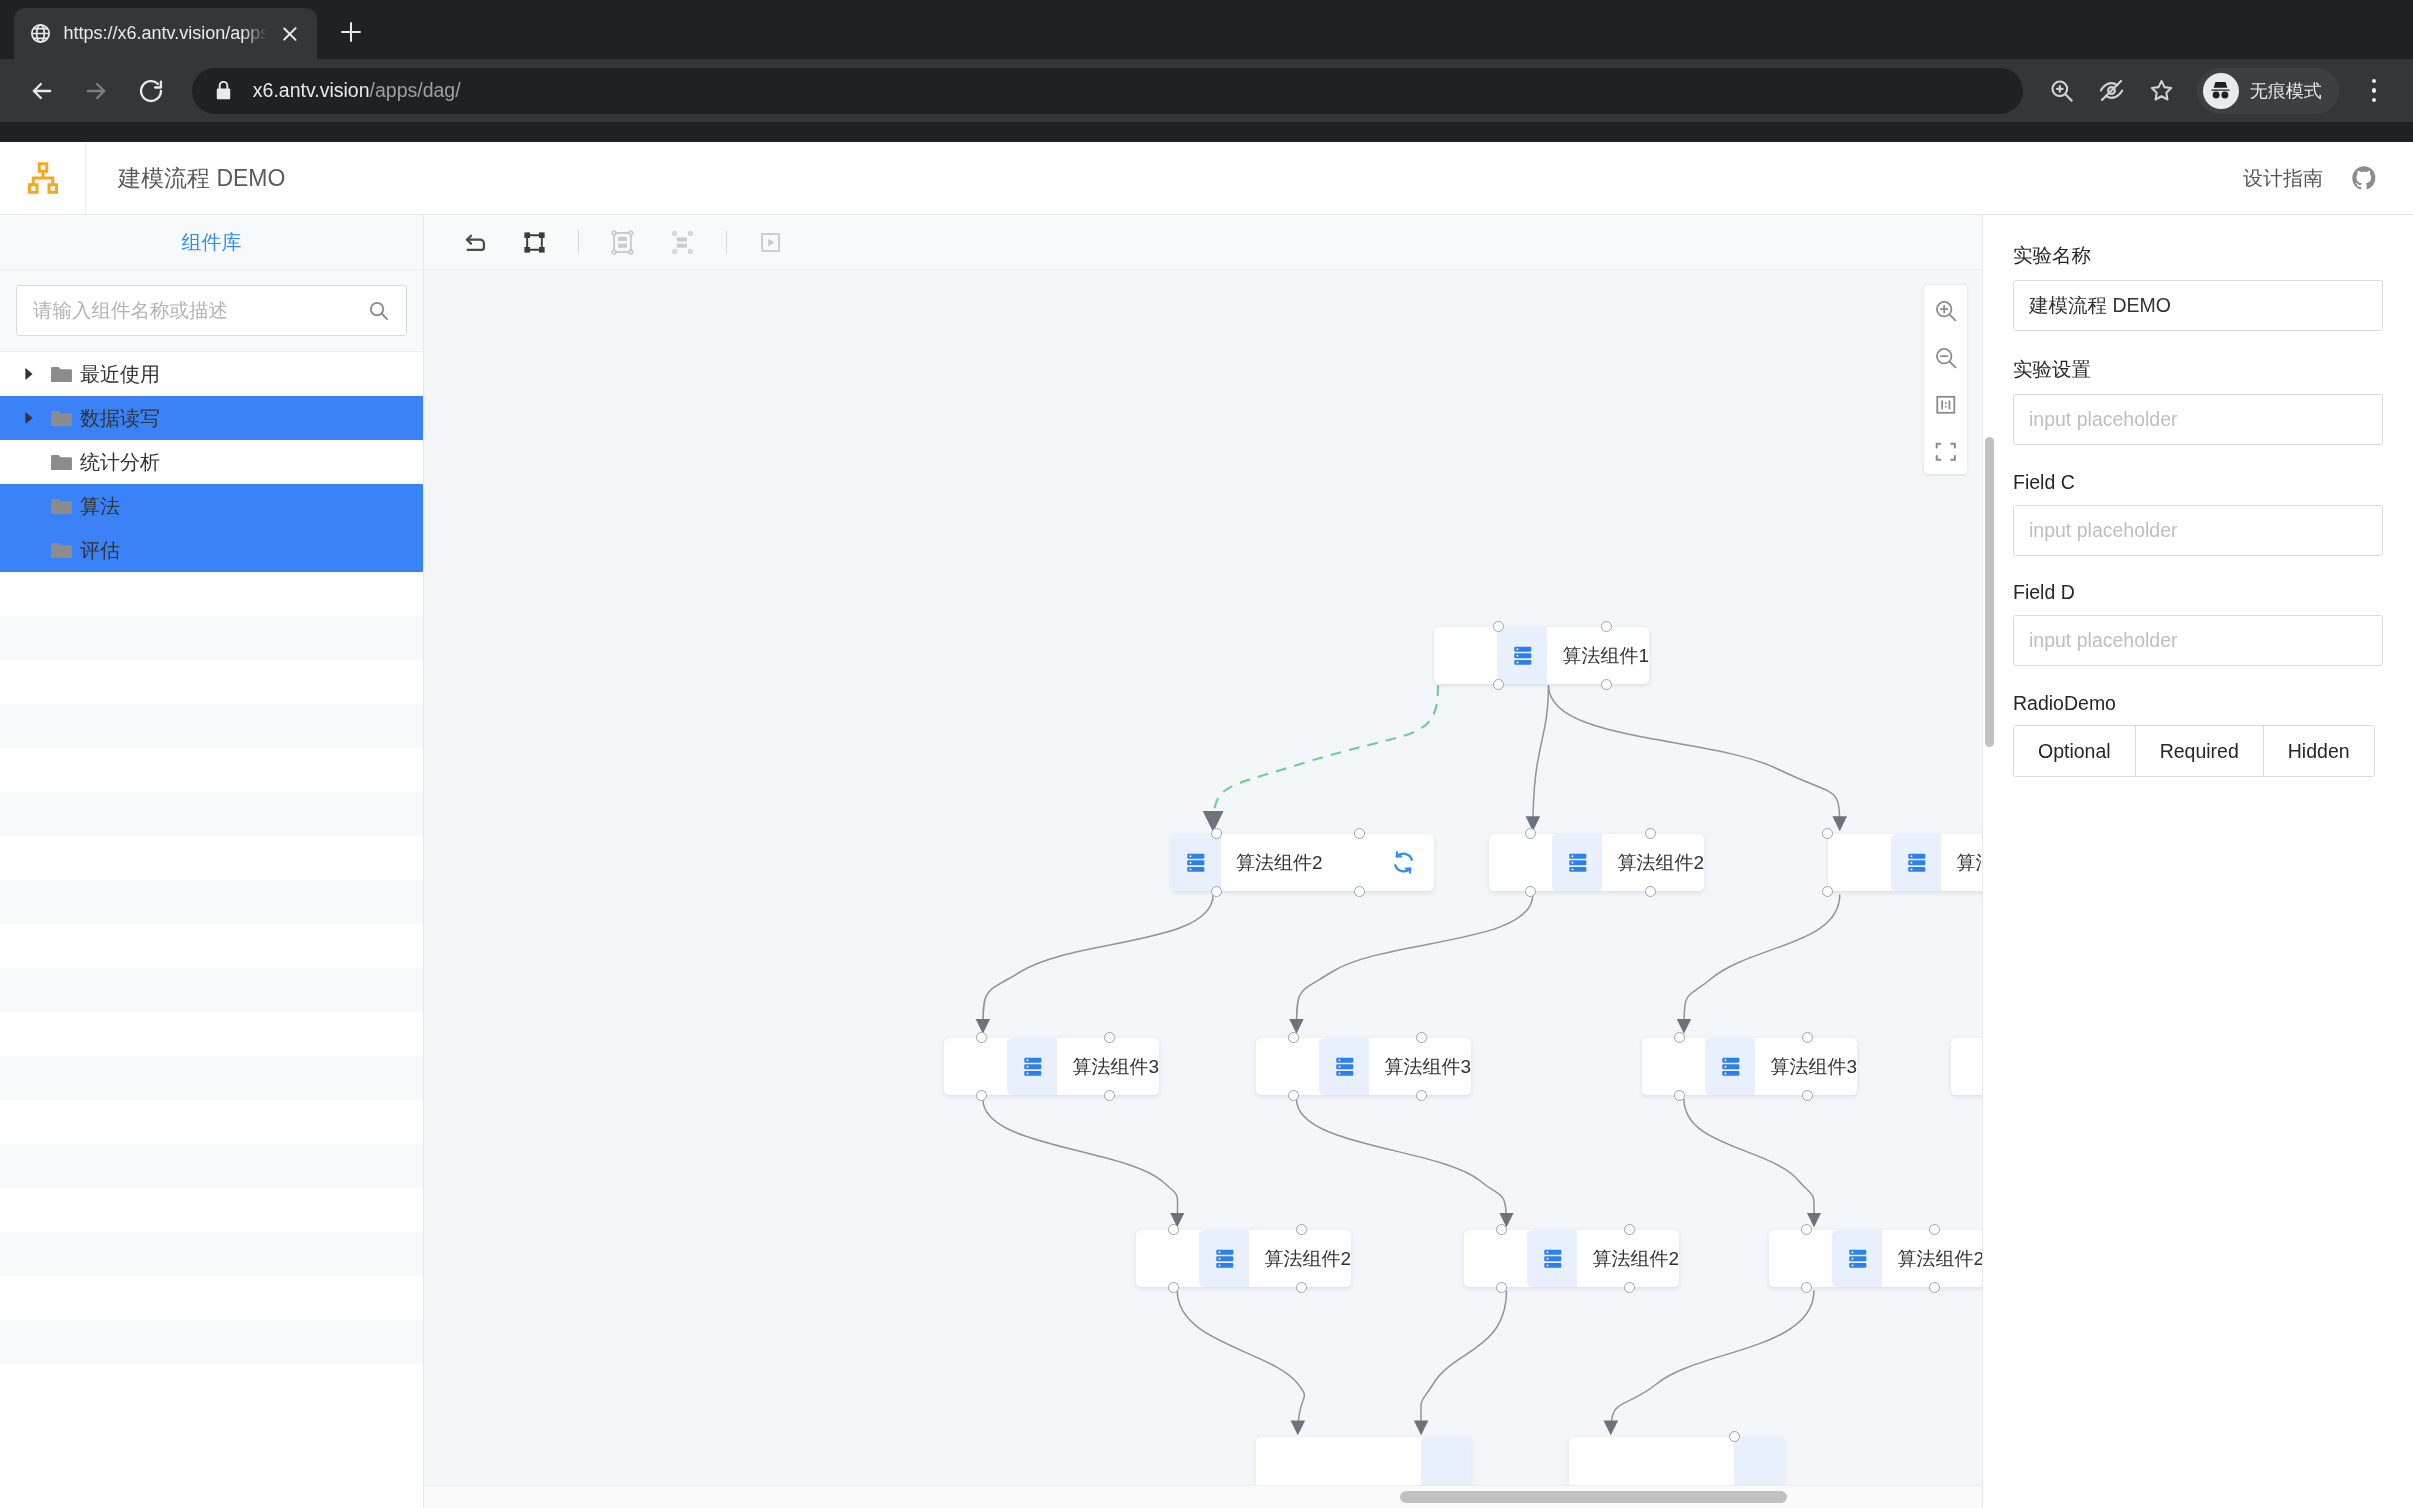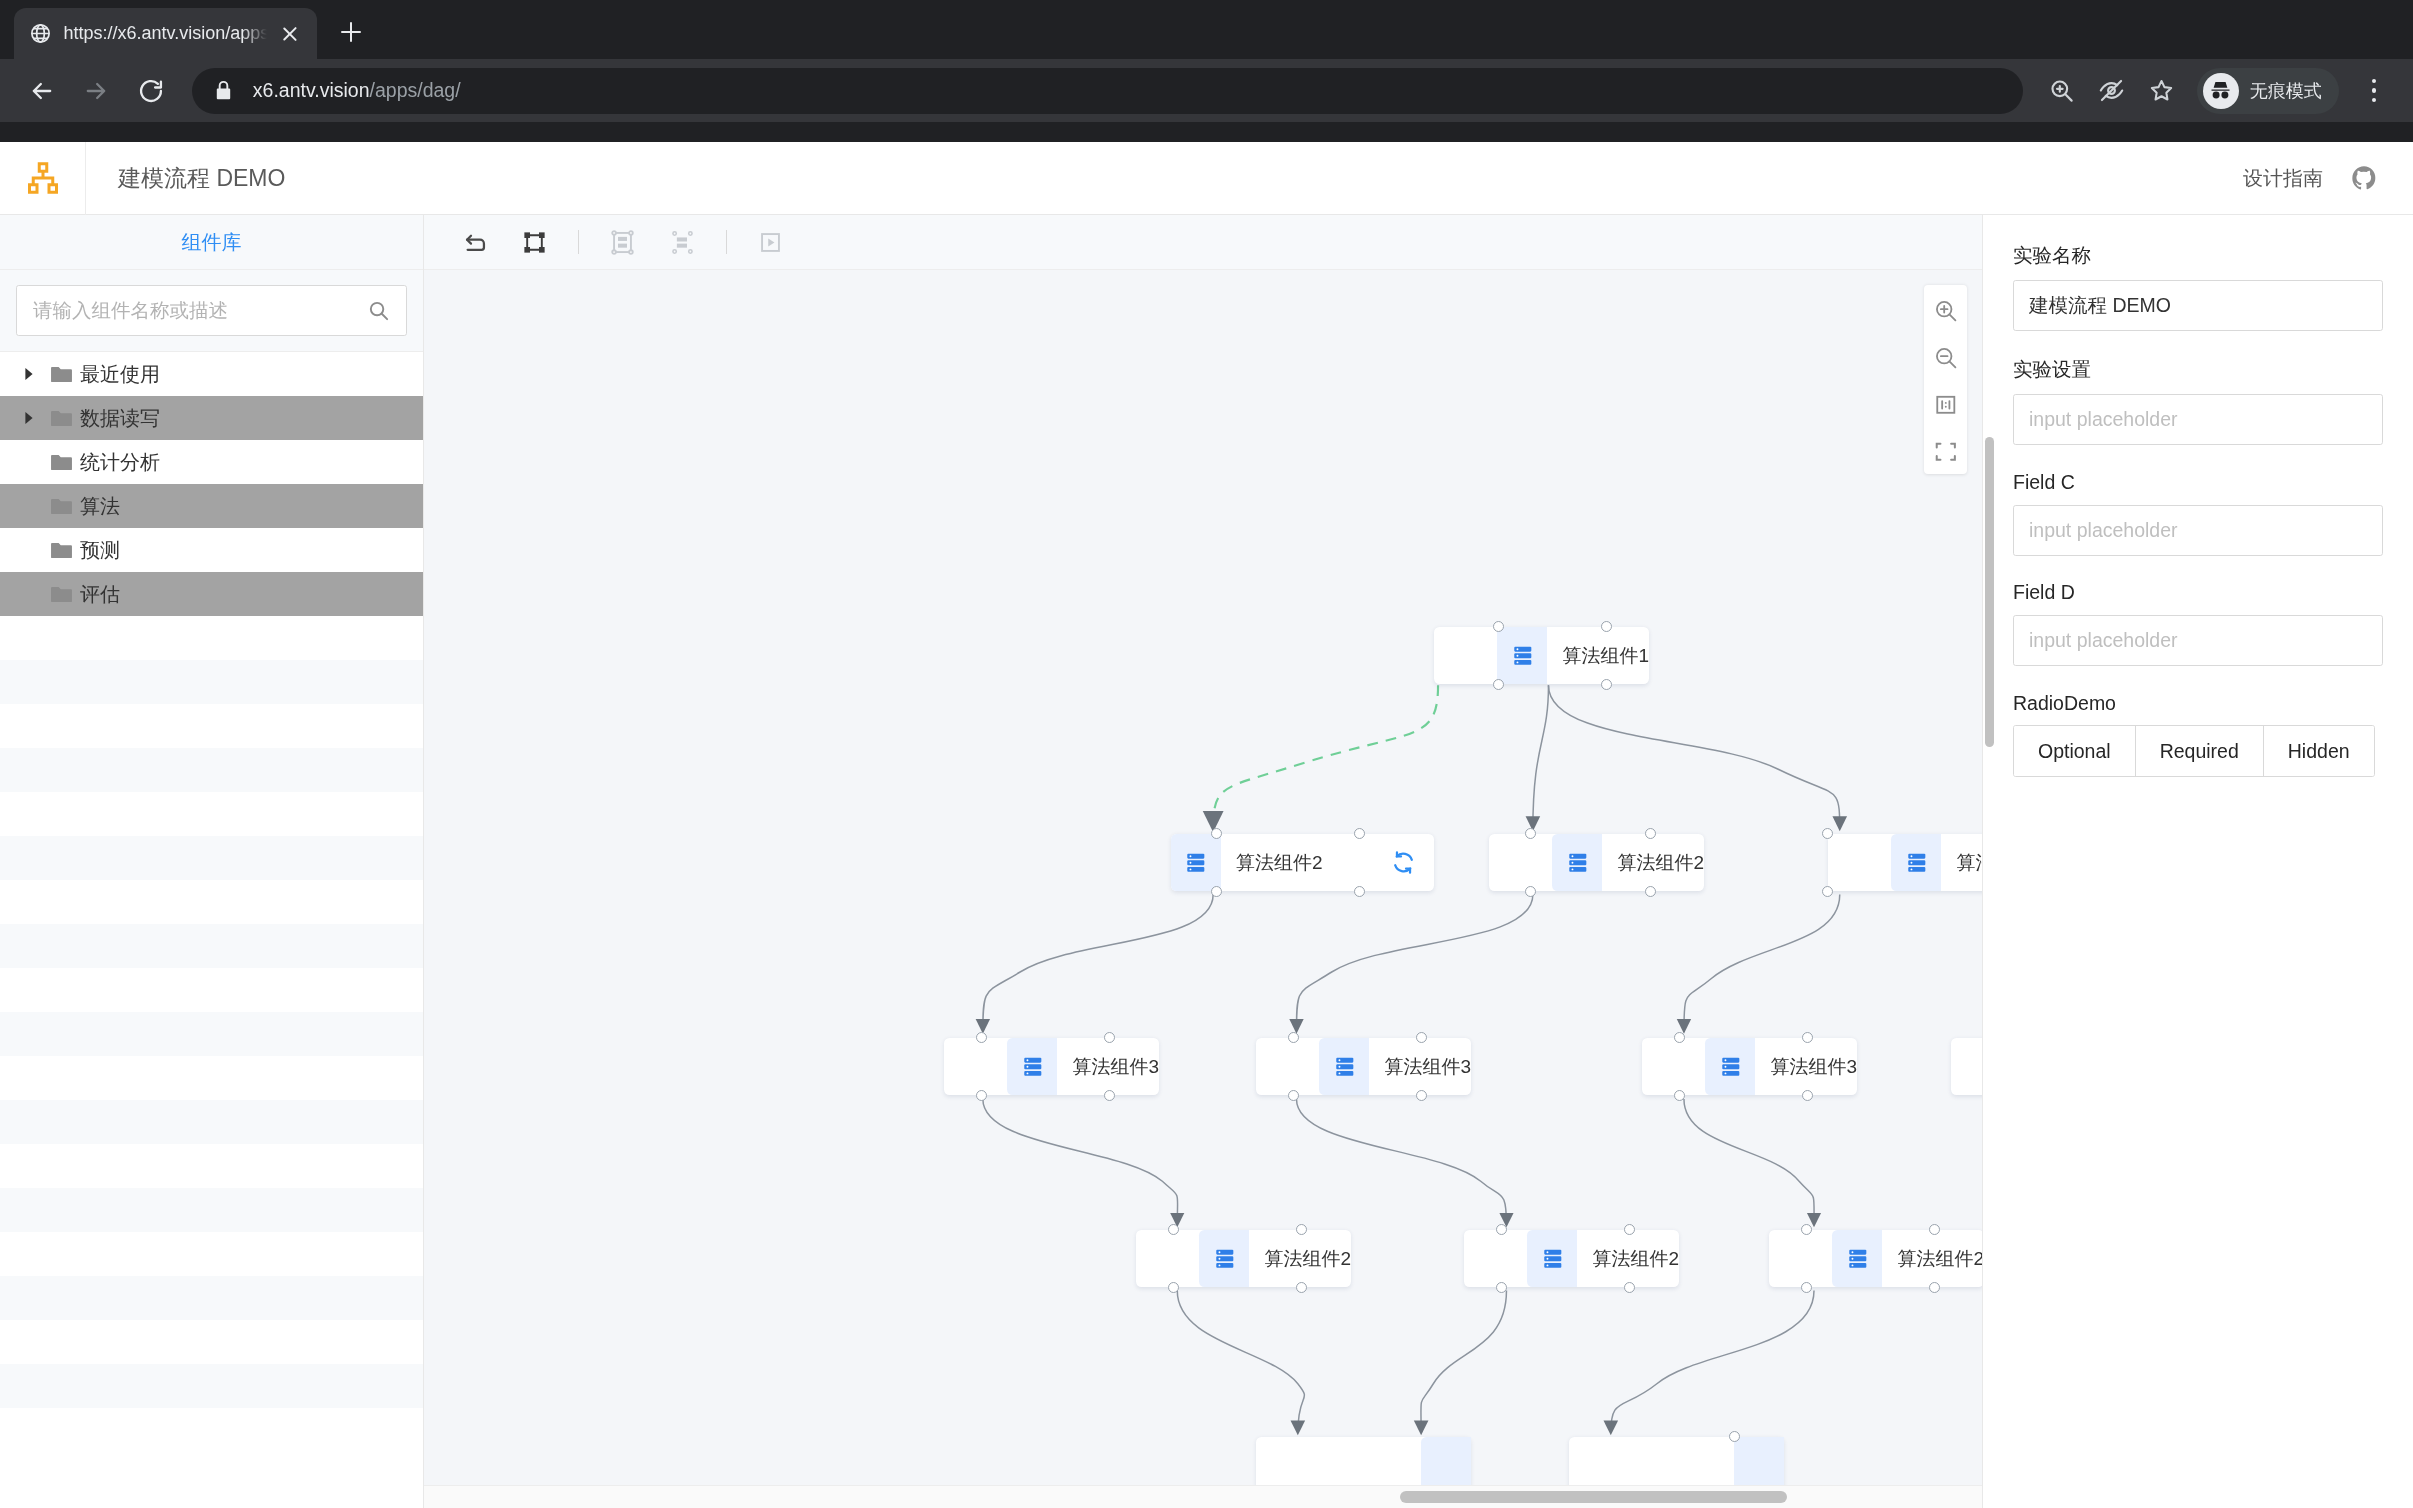--- a/index.html
+++ b/index.html
@@ -104,21 +104,21 @@
   .search-input {
     flex: 1; border: none; outline: none; font-size: 19.5px; color: #333;
     font-family: "Liberation Sans", sans-serif; background: transparent;
   }
   .search-input::placeholder { color: #b3b3b3; }
   .sidebar-list { flex: 1; overflow: hidden; }
   .sb-item {
     height: 44px; display: flex; align-items: center; padding-left: 15px; gap: 0;
     font-size: 20px; color: #333; background: #fff;
   }
-  .sb-item.alt { background: #a3a3a3; }
+  .sb-item.alt { background: #3b82f6; }
   .sb-arrow { width: 27px; display: flex; align-items: center; justify-content: center; flex: none; }
   .sb-arrow svg { width: 12px; height: 12px; }
   .sb-folder { width: 38px; display: flex; align-items: center; justify-content: center; flex: none; }
   .sb-folder svg { width: 23px; height: 19px; }
   .sb-label { white-space: nowrap; }
   .sb-filler { height: 44px; background: #fff; }
   .sb-filler.alt { background: #f7f9fb; }
 
   
   .canvas-col { flex: 1; display: flex; flex-direction: column; min-width: 0;
@@ -370,29 +370,20 @@
           </div>
           <div class="sb-item alt">
             <span class="sb-arrow"></span>
             <span class="sb-folder">
               <svg viewBox="0 0 24 20" fill="#8c8c8c">
                   <path d="M1 3a1 1 0 0 1 1-1h7l2.2 2.4H22a1 1 0 0 1 1 1V17a1 1 0 0 1-1 1H2a1 1 0 0 1-1-1z"></path>
                 </svg>
               </span>
             <span class="sb-label">算法</span>
           </div>
-          <div class="sb-item">
-            <span class="sb-arrow"></span>
-            <span class="sb-folder">
-              <svg viewBox="0 0 24 20" fill="#8c8c8c">
-                  <path d="M1 3a1 1 0 0 1 1-1h7l2.2 2.4H22a1 1 0 0 1 1 1V17a1 1 0 0 1-1 1H2a1 1 0 0 1-1-1z"></path>
-                </svg>
-              </span>
-            <span class="sb-label">预测</span>
-          </div>
           <div class="sb-item alt">
             <span class="sb-arrow"></span>
             <span class="sb-folder">
               <svg viewBox="0 0 24 20" fill="#8c8c8c">
                   <path d="M1 3a1 1 0 0 1 1-1h7l2.2 2.4H22a1 1 0 0 1 1 1V17a1 1 0 0 1-1 1H2a1 1 0 0 1-1-1z"></path>
                 </svg>
               </span>
             <span class="sb-label">评估</span>
           </div>
           <div class="sb-filler"></div>

